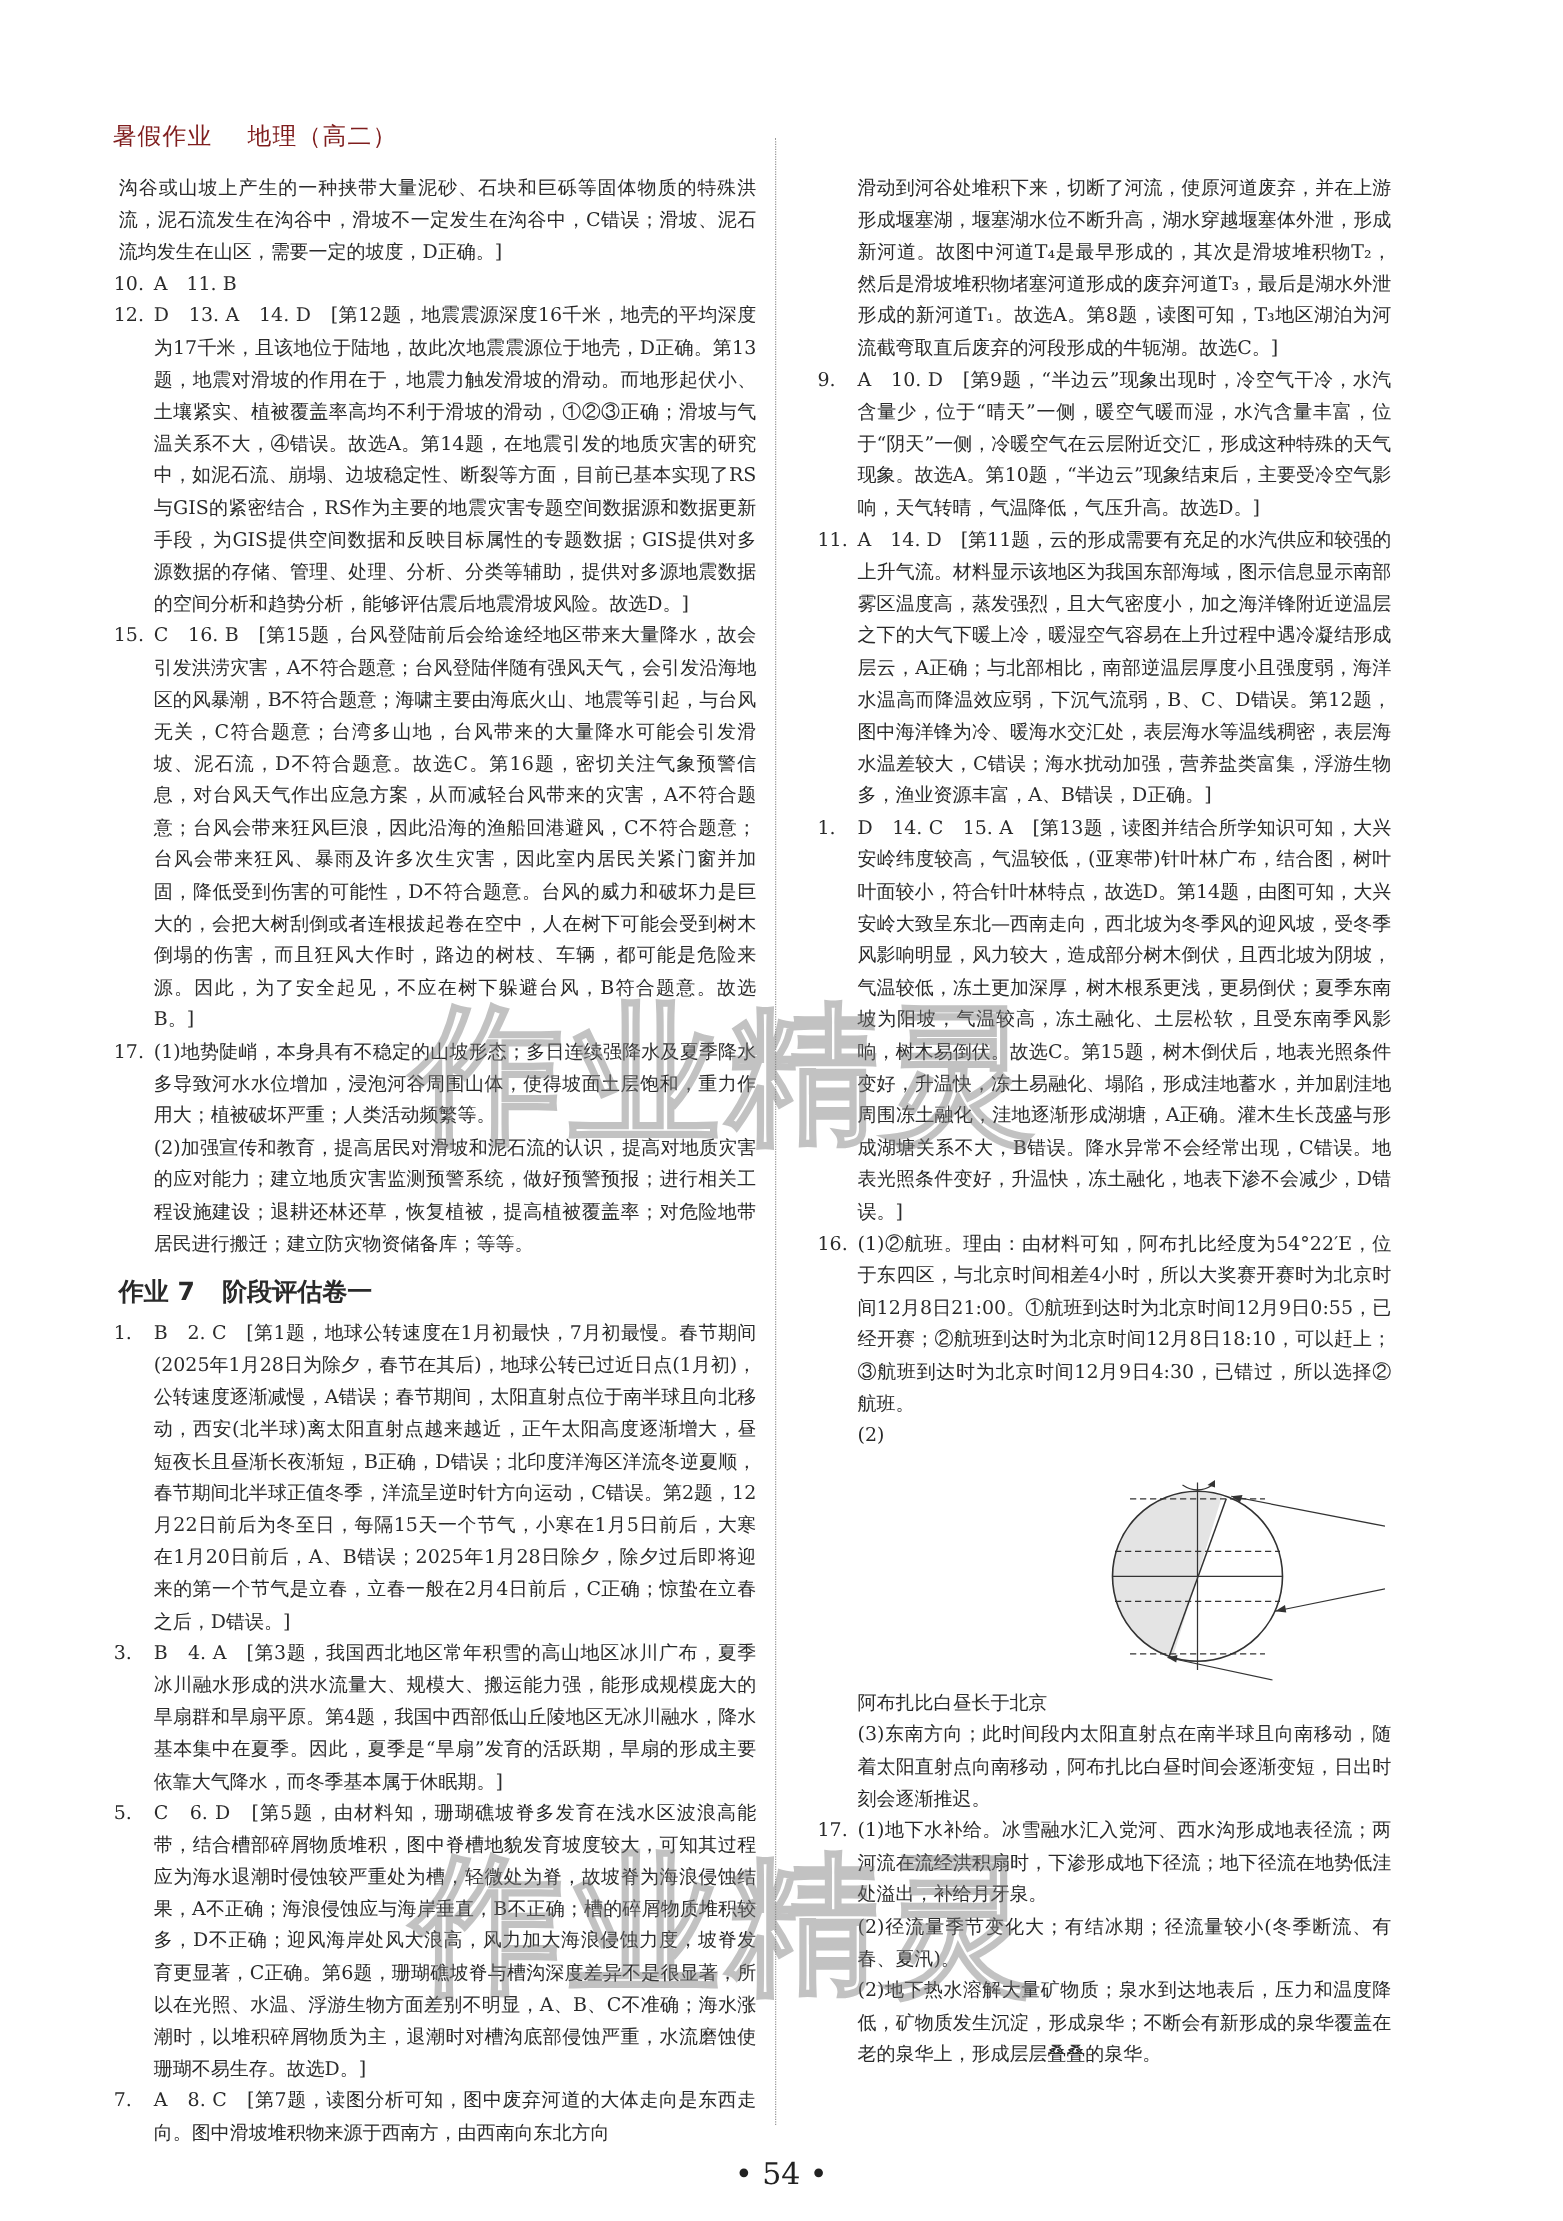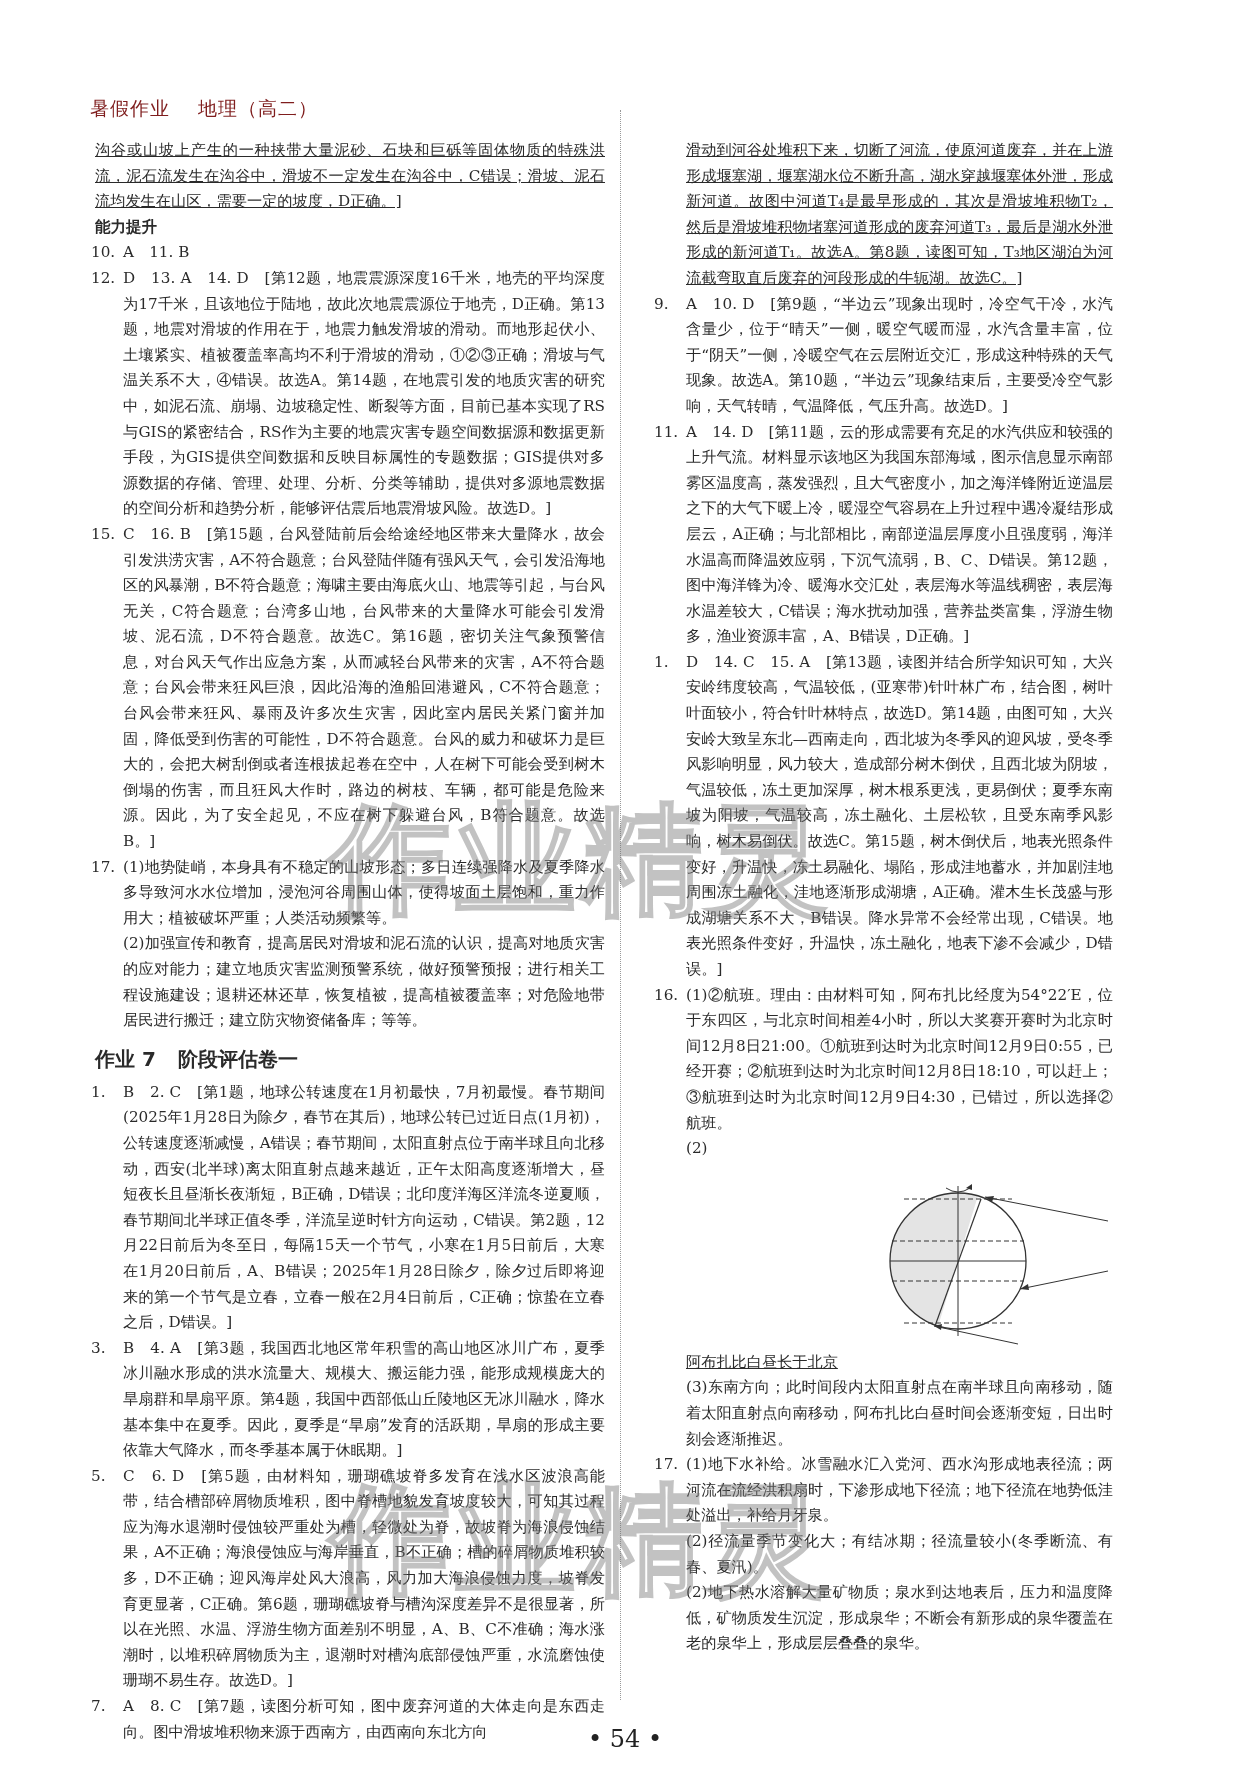--- a/index.html
+++ b/index.html
@@ -6,21 +6,21 @@
   body { width: 1250px; height: 1777px; position: relative; overflow: hidden;
          font-family: "DejaVu Serif", "Liberation Serif", serif; color: #2a2a2a; }
   .header { position: absolute; left: 90px; top: 96px; font-size: 19px; color: #7f1d1d;
             font-family: "DejaVu Sans", "Liberation Sans", sans-serif; letter-spacing: 1px; }
   .header .subject { margin-left: 28px; }
   .col { position: absolute; top: 138px; font-size: 15.2px; line-height: 25.6px; }
   .col.left { left: 95px; width: 510px; }
   .col.right { left: 658px; width: 600px; }
   .divider { position: absolute; left: 620px; top: 110px; width: 0; height: 1590px;
              border-left: 1.5px dotted #999; }
-  .para { text-align: justify; margin: 0; text-decoration: underline; }
+  .para { text-align: justify; margin: 0; }
   .entry { position: relative; padding-left: 28px; margin: 0; text-align: justify; }
   .entry .num { position: absolute; left: -4px; top: 0; }
   .sub { margin: 0; padding-left: 28px; text-align: justify; }
   .heading { font-family: "DejaVu Sans", "Liberation Sans", sans-serif; font-weight: bold;
              font-size: 15.5px; margin: 0; line-height: 25.6px; }
   .section-title { font-family: "DejaVu Sans", "Liberation Sans", sans-serif; font-weight: bold;
                    font-size: 20px; text-align: left; margin: 10px 0 6px 0; line-height: 30px; }
   .section-title .gap { display: inline-block; width: 22px; }
   .figure { margin: 14px 0 4px 210px; width: 240px; height: 170px; }
   .page-num { position: absolute; left: 0; width: 1250px; top: 1725px; text-align: center;
@@ -33,21 +33,20 @@
 <body>
 
 <div class="header">
   <span>暑假作业</span><span class="subject">地理（高二）</span>
 </div>
 
 <div class="divider"></div>
 
 <div class="col left">
   <p class="para" style="padding-left:0">沟谷或山坡上产生的一种挟带大量泥砂、石块和巨砾等固体物质的特殊洪流，泥石流发生在沟谷中，滑坡不一定发生在沟谷中，C错误；滑坡、泥石流均发生在山区，需要一定的坡度，D正确。]</p>
-  <p class="heading">能力提升</p>
 
   <div class="entry">
     <span class="num">10.</span>
     <span>A　11. B</span>
   </div>
   <div class="entry">
     <span class="num">12.</span>
     <span>D　13. A　14. D　[第12题，地震震源深度16千米，地壳的平均深度为17千米，且该地位于陆地，故此次地震震源位于地壳，D正确。第13题，地震对滑坡的作用在于，地震力触发滑坡的滑动。而地形起伏小、土壤紧实、植被覆盖率高均不利于滑坡的滑动，①②③正确；滑坡与气温关系不大，④错误。故选A。第14题，在地震引发的地质灾害的研究中，如泥石流、崩塌、边坡稳定性、断裂等方面，目前已基本实现了RS与GIS的紧密结合，RS作为主要的地震灾害专题空间数据源和数据更新手段，为GIS提供空间数据和反映目标属性的专题数据；GIS提供对多源数据的存储、管理、处理、分析、分类等辅助，提供对多源地震数据的空间分析和趋势分析，能够评估震后地震滑坡风险。故选D。]</span>
   </div>
   <div class="entry">

